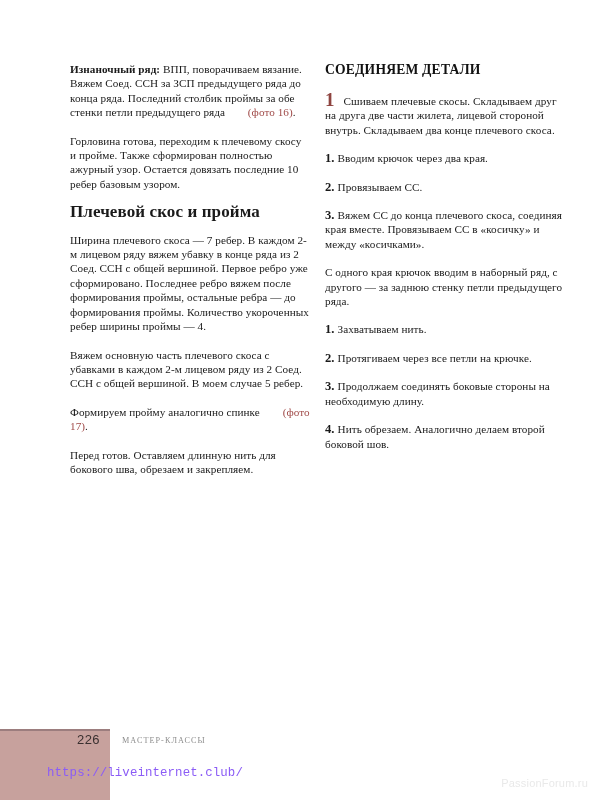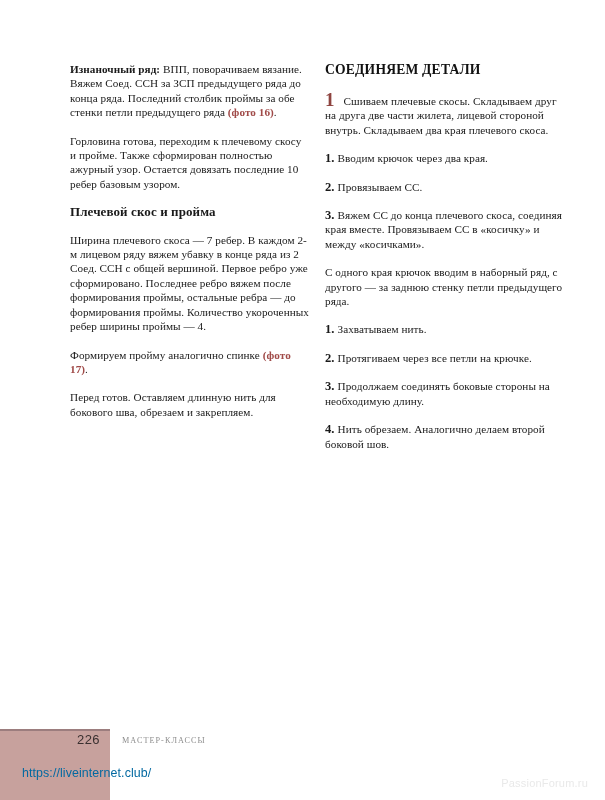--- a/index.html
+++ b/index.html
@@ -46,26 +46,27 @@
     line-height: 14.4px;
     text-align: left;
     letter-spacing: 0.05px;
   }
   .para:last-child { margin-bottom: 0; }
 
   .lead-bold { font-weight: bold; }
 
   .photo-ref {
     color: #a04a48;
-    font-weight: bold;
+    font-weight: normal;
+    margin-left: 20px;
   }
 
   .subhead {
     margin: 0 0 13px 0;
-    font-size: 13px;
+    font-size: 17px;
     line-height: 14.4px;
     font-weight: bold;
     letter-spacing: 0.1px;
   }
 
   .section-title {
     margin: 0 0 16px 0;
     font-size: 13.6px;
     line-height: 15px;
     font-weight: bold;
@@ -127,25 +128,25 @@
     position: absolute;
     left: 122px;
     top: 736px;
     font-family: Liberation Serif, serif;
     font-size: 8.2px;
     color: #8d8d8d;
     letter-spacing: 1.05px;
   }
   #source-url {
     position: absolute;
-    left: 22px;
+    left: 47px;
     top: 766px;
-    font-family: Liberation Sans, sans-serif;
+    font-family: Liberation Mono, monospace;
     font-size: 12.4px;
-    color: #0369a1;
+    color: #8b5cf6;
     letter-spacing: 0.1px;
   }
   #watermark {
     position: absolute;
     right: 17px;
     top: 777px;
     font-family: "Liberation Sans", "DejaVu Sans", sans-serif;
     font-size: 11px;
     color: #e9e9e9;
     letter-spacing: 0.2px;
@@ -161,33 +162,34 @@
     <div class="column" id="col-left">
 
       <p class="para"><span class="lead-bold">Изнаночный ряд:</span><span> ВПП, поворачиваем вязание. Вяжем Соед. ССН за ЗСП предыдущего ряда до конца ряда. Последний столбик проймы за обе стенки петли предыдущего ряда </span><span class="photo-ref" style="color: rgb(160, 74, 72);">(фото 16)</span><span>.</span></p>
 
       <p class="para">Горловина готова, переходим к плечевому скосу и пройме. Также сформирован полностью ажурный узор. Остается довязать последние 10 ребер базовым узором.</p>
 
       <h3 class="subhead">Плечевой скос и пройма</h3>
 
       <p class="para">Ширина плечевого скоса — 7 ребер. В каждом 2-м лицевом ряду вяжем убавку в конце ряда из 2 Соед. ССН с общей вершиной. Первое ребро уже сформировано. Последнее ребро вяжем после формирования проймы, остальные ребра — до формирования проймы. Количество укороченных ребер ширины проймы — 4.</p>
 
+      <p class="para">Вяжем основную часть плечевого скоса с убавками в каждом 2-м лицевом ряду из 2 Соед. ССН с общей вершиной. В моем случае 5 ребер.</p>
 
       <p class="para"><span>Формируем пройму аналогично спинке </span><span class="photo-ref" style="color: rgb(160, 74, 72);">(фото 17)</span><span>.</span></p>
 
 
       <p class="para">Перед готов. Оставляем длинную нить для бокового шва, обрезаем и закрепляем.</p>
 
     </div>
 
     <div class="column" id="col-right">
 
       <h2 class="section-title">СОЕДИНЯЕМ ДЕТАЛИ</h2>
 
-      <p class="para big-step"><span class="big-num" style="color: rgb(142, 68, 64);">1</span><span>Сшиваем плечевые скосы. Складываем друг на друга две части жилета, лицевой стороной внутрь. Складываем два края плечевого скоса.</span></p>
+      <p class="para big-step"><span class="big-num" style="color: rgb(142, 68, 64);">1</span><span>Сшиваем плечевые скосы. Складываем друг на друга две части жилета, лицевой стороной внутрь. Складываем два конце плечевого скоса.</span></p>
 
       <p class="para"><span class="step-num">1.</span><span>Вводим крючок через два края.</span></p>
 
       <p class="para"><span class="step-num">2.</span><span>Провязываем СС.</span></p>
 
       <p class="para"><span class="step-num">3.</span><span>Вяжем СС до конца плечевого скоса, соединяя края вместе. Провязываем СС в «косичку» и между «косичками».</span></p>
 
 
 
       <p class="para">С одного края крючок вводим в наборный ряд, с другого — за заднюю стенку петли предыдущего ряда.</p>

